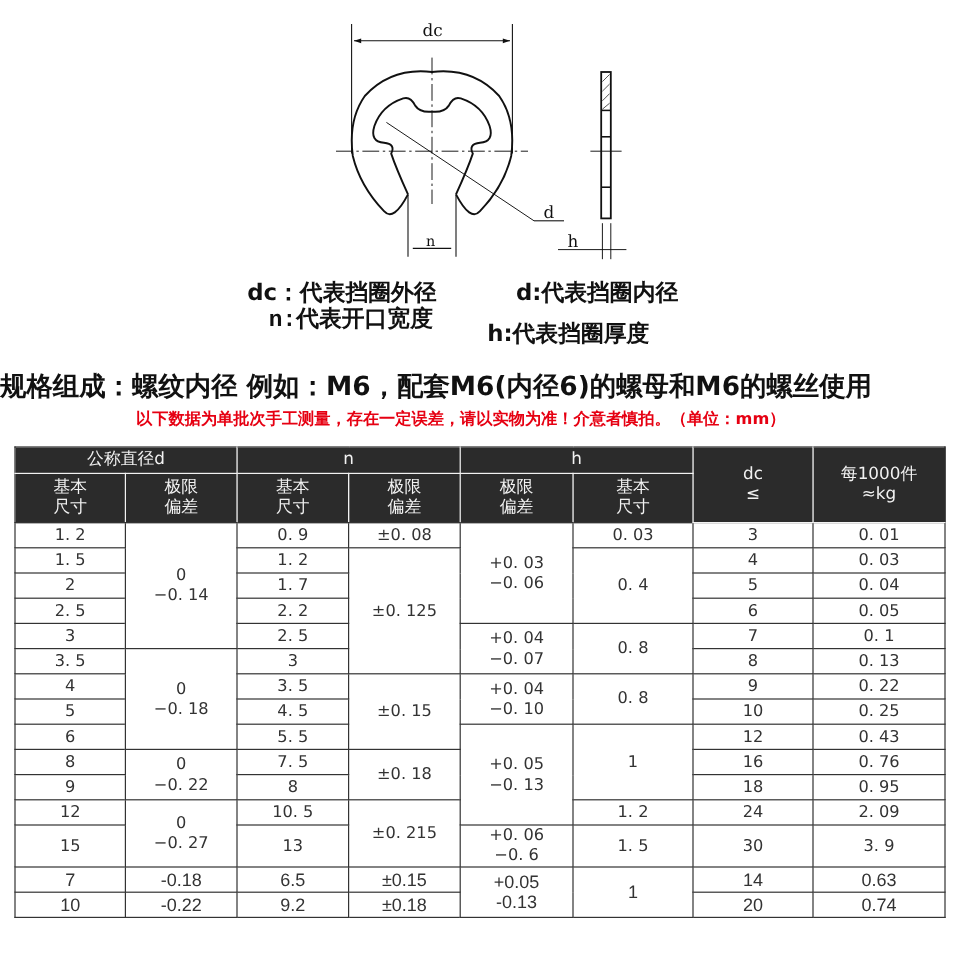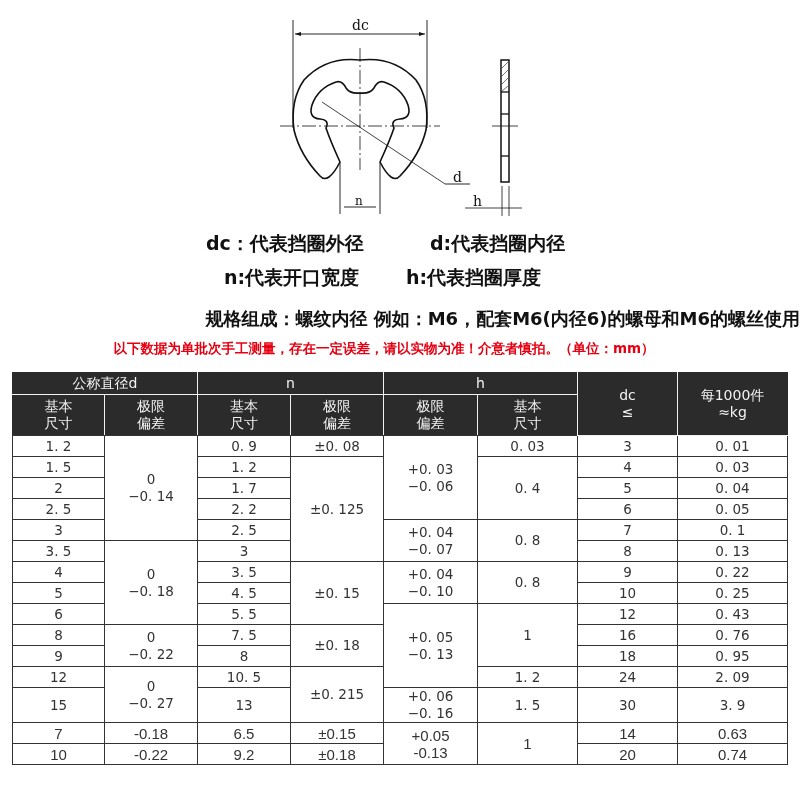--- a/index.html
+++ b/index.html
@@ -1,22 +1,22 @@
 <!DOCTYPE html>
 <html><head>
 <meta charset="utf-8">
 <style>
   html, body { margin: 0; padding: 0; background: #ffffff; }
   body { width: 800px; height: 800px; position: relative; overflow: hidden;
          font-family: "DejaVu Sans", "Liberation Sans", sans-serif; color: #111; }
   .drawing { position: absolute; left: 260px; top: 0; width: 280px; height: 220px; }
   .legend { position: absolute; left: 0; width: 800px; font-weight: bold; font-size: 19px; color: #111; }
   .legend .item { position: absolute; white-space: nowrap; }
-  .spec { position: absolute; left: 0; top: 307px; width: 800px; text-align: right;
-          font-weight: bold; font-size: 18px; color: #111; white-space: nowrap; }
+  .spec { position: absolute; left: 0; top: 307px; width: 800px; text-align: left;
+          font-weight: bold; font-size: 22px; color: #111; white-space: nowrap; }
   .note { position: absolute; left: 0; top: 340px; width: 768px; text-align: center;
           font-weight: bold; font-size: 13.5px; color: #e60012; white-space: nowrap; }
   table.spec-table { position: absolute; left: 12px; top: 372px; width: 775px;
           border-collapse: collapse; table-layout: fixed;
           font-family: "DejaVu Sans", "Liberation Sans", sans-serif; font-size: 13.5px; }
   .spec-table td, .spec-table th { border: 1.5px solid #333; text-align: center;
           vertical-align: middle; padding: 0; line-height: 17px; font-weight: normal; }
   .spec-table th { background: #2b2b2b; color: #f2f2f2; font-size: 14px;
           border-color: #f2f2f2; }
   .spec-table thead tr.h1 th { height: 21px; border-top-color: #2b2b2b; }
@@ -71,21 +71,21 @@
     <text x="92" y="30">dc</text>
     <text x="193" y="182">d</text>
     <text x="95" y="205" font-size="12">n</text>
     <text x="213" y="206">h</text>
   </g>
 </svg>
 
 <div class="legend">
   <span class="item" style="left:206px; top:231px;">dc：代表挡圈外径</span>
   <span class="item" style="left:430px; top:231px;">d:代表挡圈内径</span>
-  <span class="item" style="left:224px; top:265px;">n:代表开口宽度</span>
+  <span class="item" style="left:224px; top:253px;font-family:Liberation Mono, monospace;">n:代表开口宽度</span>
   <span class="item" style="left:406px; top:265px;">h:代表挡圈厚度</span>
 </div>
 
 <div class="spec">规格组成：螺纹内径 例如：M6，配套M6(内径6)的螺母和M6的螺丝使用</div>
 <div class="note">以下数据为单批次手工测量，存在一定误差，请以实物为准！介意者慎拍。（单位：mm）</div>
 
 <table class="spec-table">
   <colgroup>
     <col style="width:92px">
       <col style="width:93px">
@@ -264,21 +264,21 @@
       <td>1. 2</td>
       <td>24</td>
       <td>2. 09</td>
     </tr>
 
     <tr class="tall">
       <td>15</td>
       <td>13</td>
       <td>
           <span class="line">+0. 06</span>
-          <span class="line">−0. 16</span>
+          <span class="line">−0. 6</span>
         </td>
       <td>1. 5</td>
       <td>30</td>
       <td>3. 9</td>
     </tr>
 
     <tr class="alt-row">
       <td class="alt">7</td>
       <td class="alt">-0.18</td>
       <td class="alt">6.5</td>

